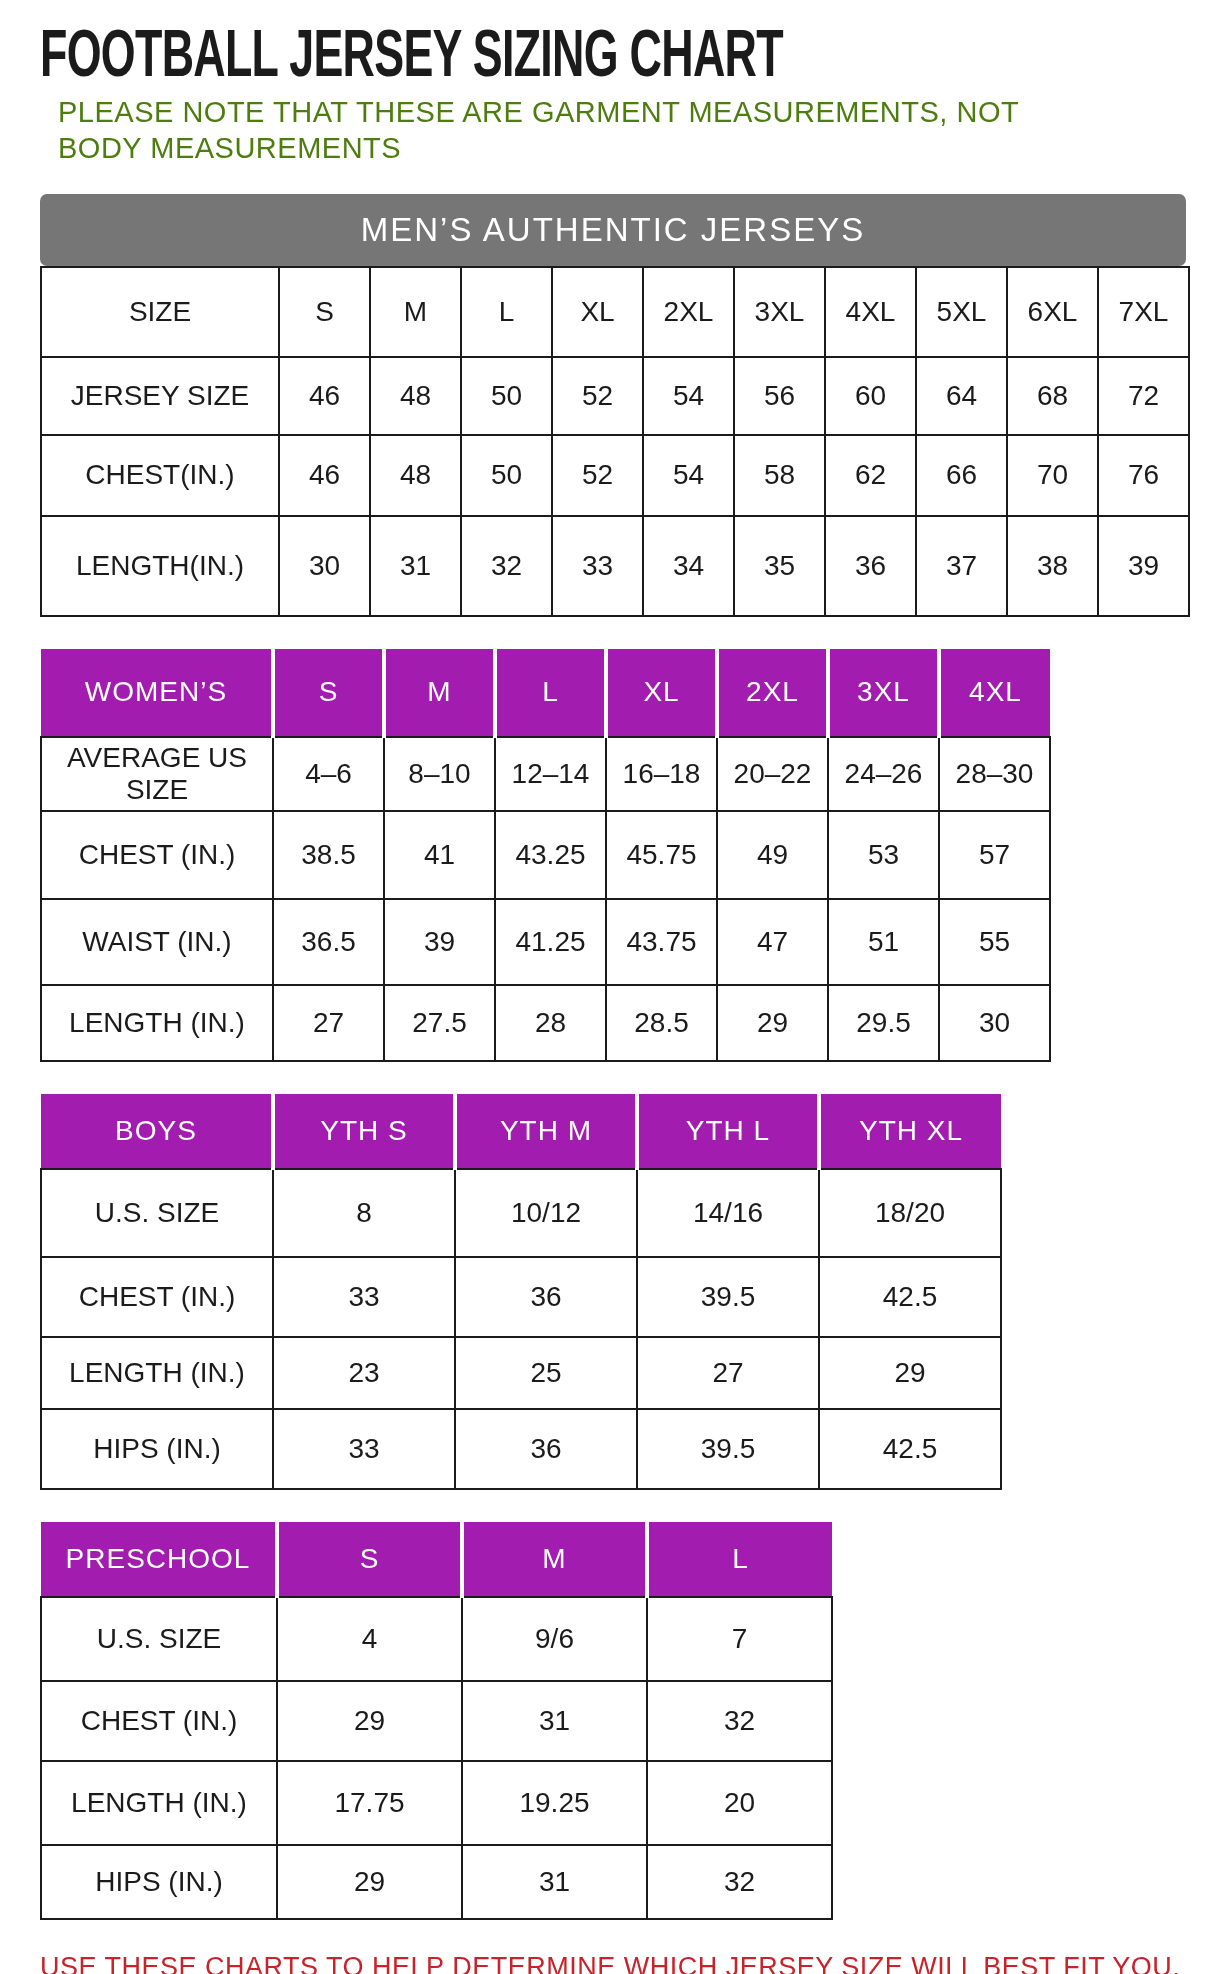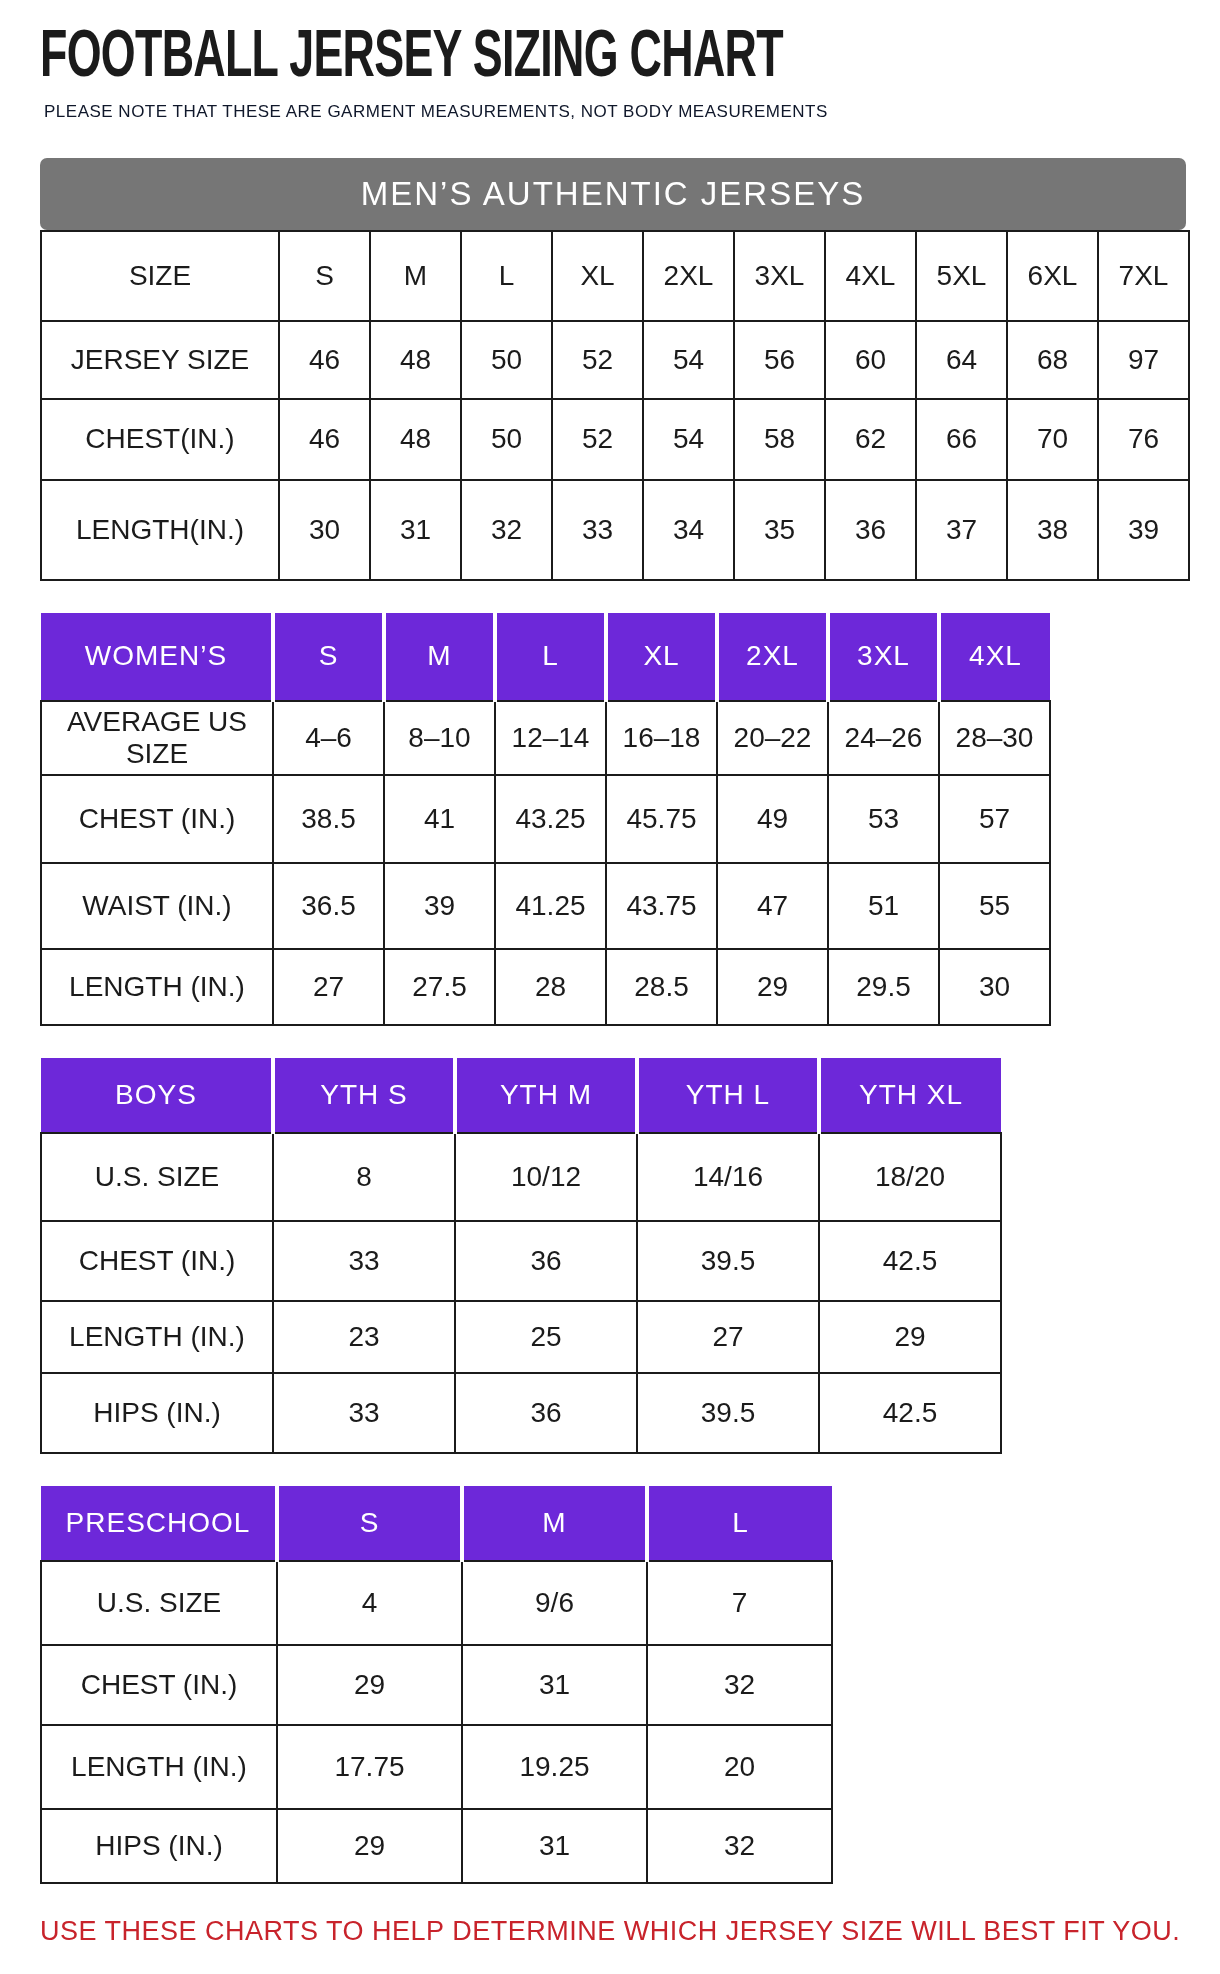--- a/index.html
+++ b/index.html
@@ -23,26 +23,26 @@
     margin: 0 0 6px 0;
     font-size: 64px;
     line-height: 58px;
     font-weight: bold;
     letter-spacing: -1px;
     white-space: nowrap;
     transform: scale(0.70, 1.04);
     transform-origin: 0 50%;
   }
   .note {
-    color: #0f172a;
-    font-size: 17px;
+    color: #4d7c0f;
+    font-size: 29px;
     line-height: 36px;
     letter-spacing: 0.5px;
     width: 1000px;
-    margin: 12px 0 28px 4px;
+    margin: 12px 0 28px 18px;
   }
   .footer-note {
     color: #c8232b;
     font-size: 27px;
     line-height: 30px;
     letter-spacing: 0.5px;
     margin: 22px 0 14px 0;
     white-space: nowrap;
   }
 
@@ -58,21 +58,21 @@
     text-align: center;
     vertical-align: middle;
     font-weight: normal;
     padding: 0 14px;
     line-height: 1.15;
     background: #ffffff;
     overflow: hidden;
   }
   
   tr.head-row th {
-    background: #6d28d9;
+    background: #a21caf;
     color: #ffffff;
     border: none;
     border-left: 4px solid #ffffff;
     border-bottom: 2px solid #1b1b1b;
     letter-spacing: 1px;
   }
   tr.head-row th:first-child { border-left: none; }
 
   
   .banner {
@@ -162,21 +162,21 @@
             <th>JERSEY SIZE</th>
             <td>46</td>
             <td>48</td>
             <td>50</td>
             <td>52</td>
             <td>54</td>
             <td>56</td>
             <td>60</td>
             <td>64</td>
             <td>68</td>
-            <td>97</td>
+            <td>72</td>
           </tr>
           <tr>
             <th>CHEST(IN.)</th>
             <td>46</td>
             <td>48</td>
             <td>50</td>
             <td>52</td>
             <td>54</td>
             <td>58</td>
             <td>62</td>

